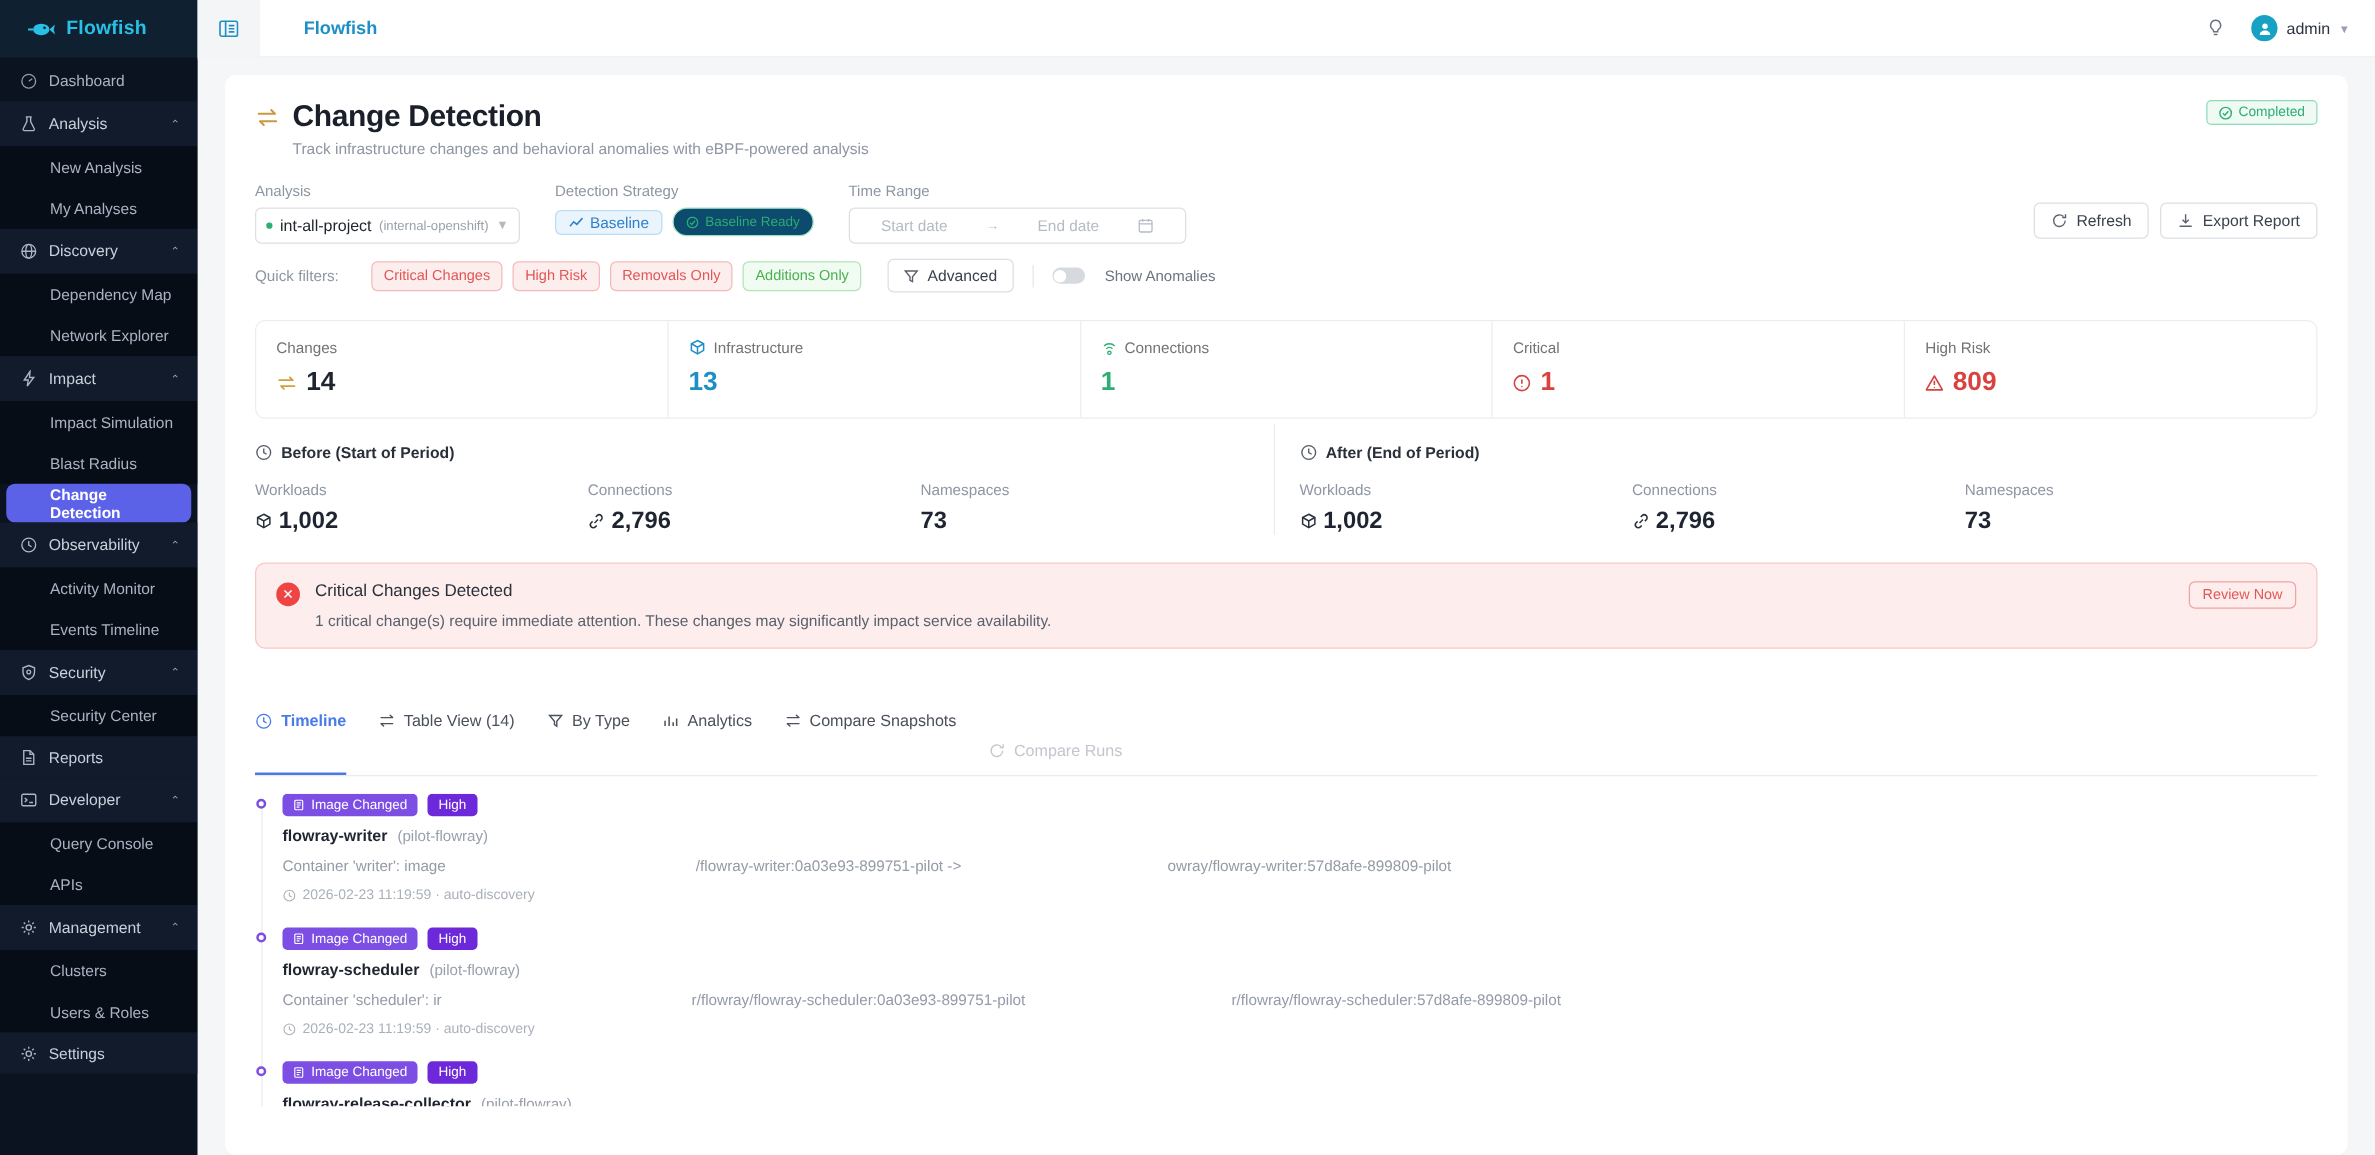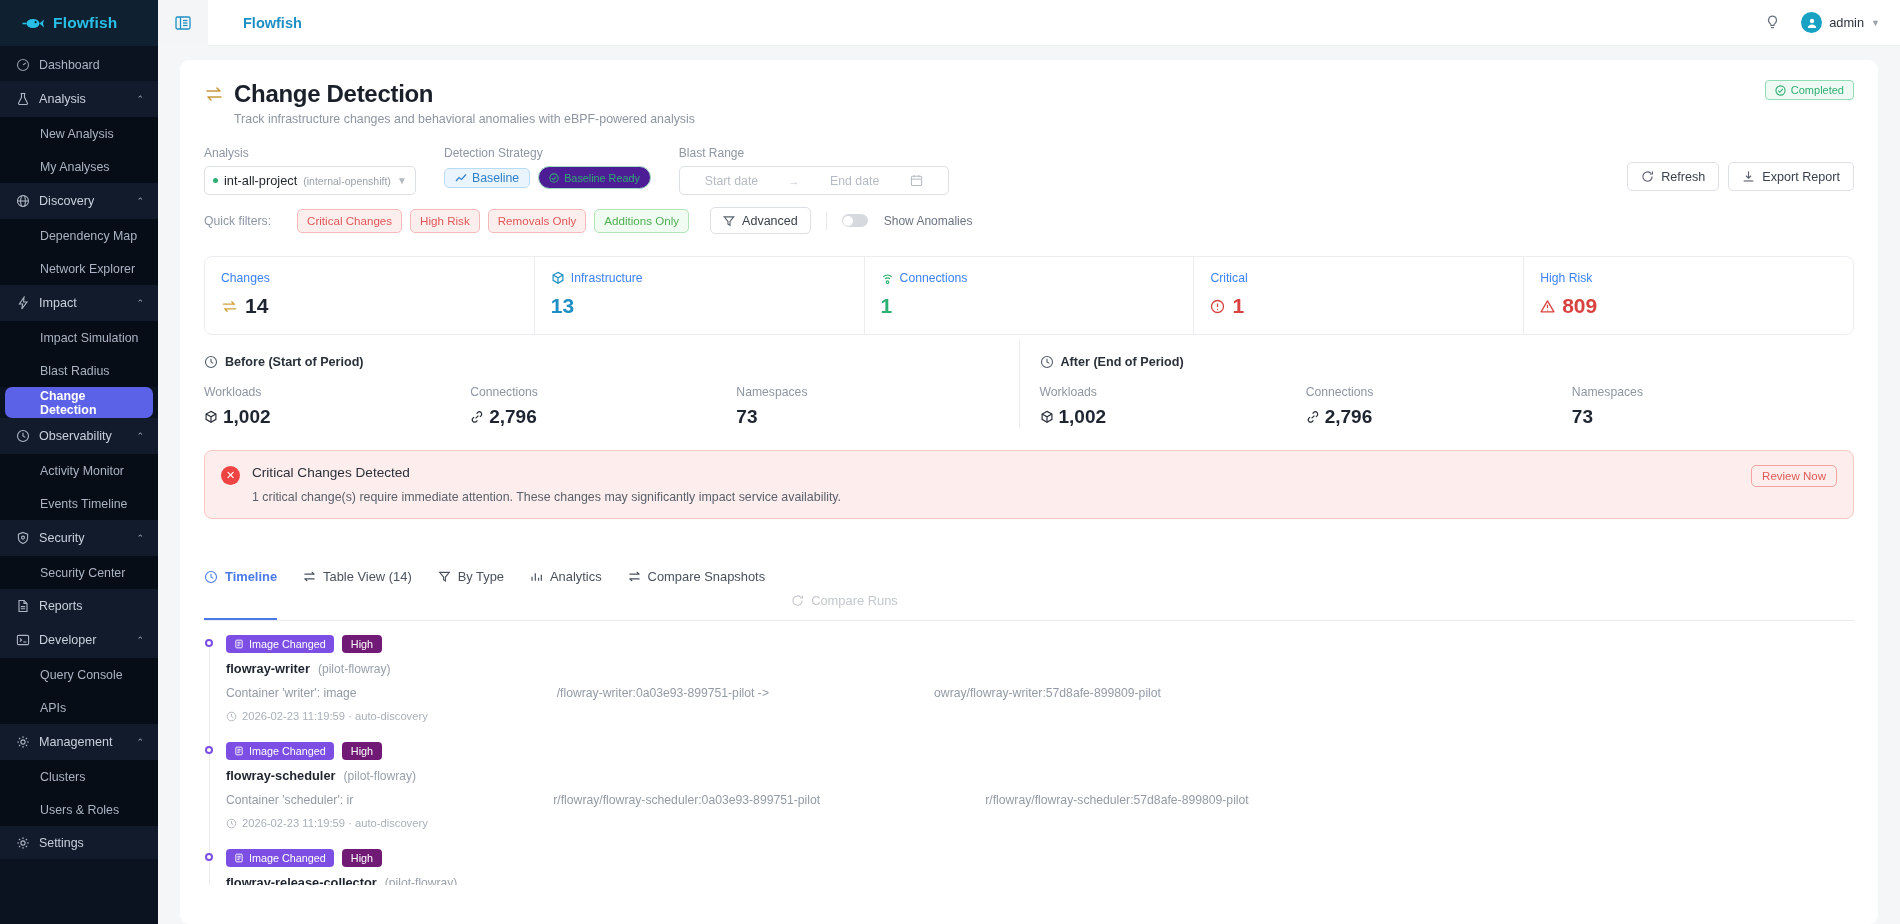--- a/index.html
+++ b/index.html
@@ -93,21 +93,21 @@
   .sel-main { font-size: 12.8px; color: #22272f; }
   .sel-sub { font-size: 10.5px; color: #9aa1ac; }
   .sel-chev { margin-left: auto; color: #b4bac2; font-size: 10px; }
 
   .chip-row { display: flex; gap: 8px; align-items: center; }
   .chip {
     height: 20px; border-radius: 5px; display: flex; align-items: center; gap: 5px;
     padding: 0 10px; font-size: 12.3px; cursor: pointer; border: 1px solid transparent;
   }
   .chip-baseline { background: #eaf4fd; border-color: #b9dcf6; color: #2f80c9; }
-  .chip-ready { background: #4c1d95; border-color: #9fe0c0; color: #2dab72; font-size: 10.8px; height: 23px; border-radius: 12px; }
+  .chip-ready { background: #0c4a6e; border-color: #9fe0c0; color: #2dab72; font-size: 10.8px; height: 23px; border-radius: 12px; }
 
   .date-range {
     width: 270px; height: 29px; border: 1px solid #dcdfe4; border-radius: 5px;
     display: flex; align-items: center; padding: 0 25px; background: #fff; cursor: pointer;
   }
   .dr-ph { font-size: 12.3px; color: #b5bbc4; }
   .dr-arrow { color: #c2c7ce; font-size: 11px; margin: 0 auto; }
   .dr-cal { margin-left: auto; color: #b5bbc4; }
 
   .filters-right { margin-left: auto; display: flex; gap: 9px; padding-top: 16px; }
@@ -134,21 +134,21 @@
   .toggle { width: 26px; height: 13px; border-radius: 7px; background: #d6d9de; position: relative; cursor: pointer; }
   .toggle::after { content:''; position:absolute; left:1.5px; top:1.5px; width:10px; height:10px; border-radius:50%; background:#fff; }
   .toggle-lbl { font-size: 12px; color: #6c7482; margin-left: 7px; }
 
   
   .stats { display: flex; margin-top: 22px; border: 1px solid #ebedf0; border-radius: 8px; overflow: hidden; }
   .stat {
     flex: 1; padding: 14px 16px 16px 16px; border-right: 1px solid #ebedf0;
   }
   .stat:last-child { border-right: none; }
-  .stat-label { font-size: 12.2px; color: #3b82f6; display: flex; align-items: center; gap: 6px; }
+  .stat-label { font-size: 12.2px; color: #737373; display: flex; align-items: center; gap: 6px; }
   .stat-value { font-size: 21px; font-weight: bold; margin-top: 9px; display: flex; align-items: center; gap: 7px; }
   .stat.highlight { background: #fef5ee; border: 1px solid #f08f6a; border-radius: 7px; }
   .stat.highlight .stat-label { color: #e1714a; }
 
   
   .period-wrap { display: flex; margin-top: 4px; }
   .period { flex: 1; padding: 16px 16px 0 0; }
   .period:last-child { border-left: 1px solid #ebedf0; padding-left: 20px; }
   .period-head { font-size: 12.6px; font-weight: bold; color: #2a303a; display: flex; align-items: center; gap: 7px; }
   .period-grid { display: flex; margin-top: 16px; }
@@ -190,21 +190,21 @@
   .tl-item { position: relative; padding-bottom: 20px; }
   .tl-dot {
     position: absolute; left: -21px; top: 4px; width: 8px; height: 8px; border-radius: 50%;
     border: 2px solid #7c4ee4; background: #fff;
   }
   .tl-badges { display: flex; gap: 8px; align-items: center; }
   .badge-type {
     background: #7c4ee4; color: #fff; font-size: 10.8px; border-radius: 4px;
     padding: 3px 8px; display: flex; align-items: center; gap: 5px;
   }
-  .badge-sev { background: #701a75; color: #fff; font-size: 10.8px; border-radius: 4px; padding: 3px 9px; }
+  .badge-sev { background: #6d28d9; color: #fff; font-size: 10.8px; border-radius: 4px; padding: 3px 9px; }
   .tl-name-row { margin-top: 8px; display: flex; align-items: baseline; gap: 8px; }
   .tl-name { font-size: 12.8px; font-weight: bold; color: #1f2530; }
   .tl-ns { font-size: 12.1px; color: #99a0ab; }
   .tl-desc { margin-top: 10px; font-size: 12.2px; color: #949ba6; display: flex; white-space: nowrap; }
   .tl-desc .seg-a { flex: 0 0 auto; }
   .tl-desc .seg-b { margin-left: 200px; }
   .tl-desc .seg-c { margin-left: 165px; }
   .tl-meta { margin-top: 10px; font-size: 11.2px; color: #aab0b9; display: flex; align-items: center; gap: 5px; }
 
   svg { display: block; }
@@ -459,21 +459,21 @@
                     <circle cx="6" cy="6" r="5"></circle>
                       <path d="M3.6 6.2l1.7 1.7 3.1-3.6"></path>
                   </svg>
                 </span>
                 <span>Baseline Ready</span>
               </div>
             </div>
           </div>
 
           <div class="filter-col">
-            <div class="f-label">Blast Range</div>
+            <div class="f-label">Time Range</div>
             <div class="date-range">
               <span class="dr-ph">Start date</span>
               <span class="dr-arrow">→</span>
               <span class="dr-ph">End date</span>
               <span class="dr-cal">
                 <svg width="13" height="13" viewBox="0 0 14 14" fill="none" stroke="#b5bbc4" stroke-width="1.1">
                   <rect x="1.5" y="2.5" width="11" height="10" rx="1.2"></rect>
                   <line x1="1.5" y1="5.5" x2="12.5" y2="5.5"></line>
                   <line x1="4.5" y1="1.2" x2="4.5" y2="3.6"></line>
                   <line x1="9.5" y1="1.2" x2="9.5" y2="3.6"></line>

